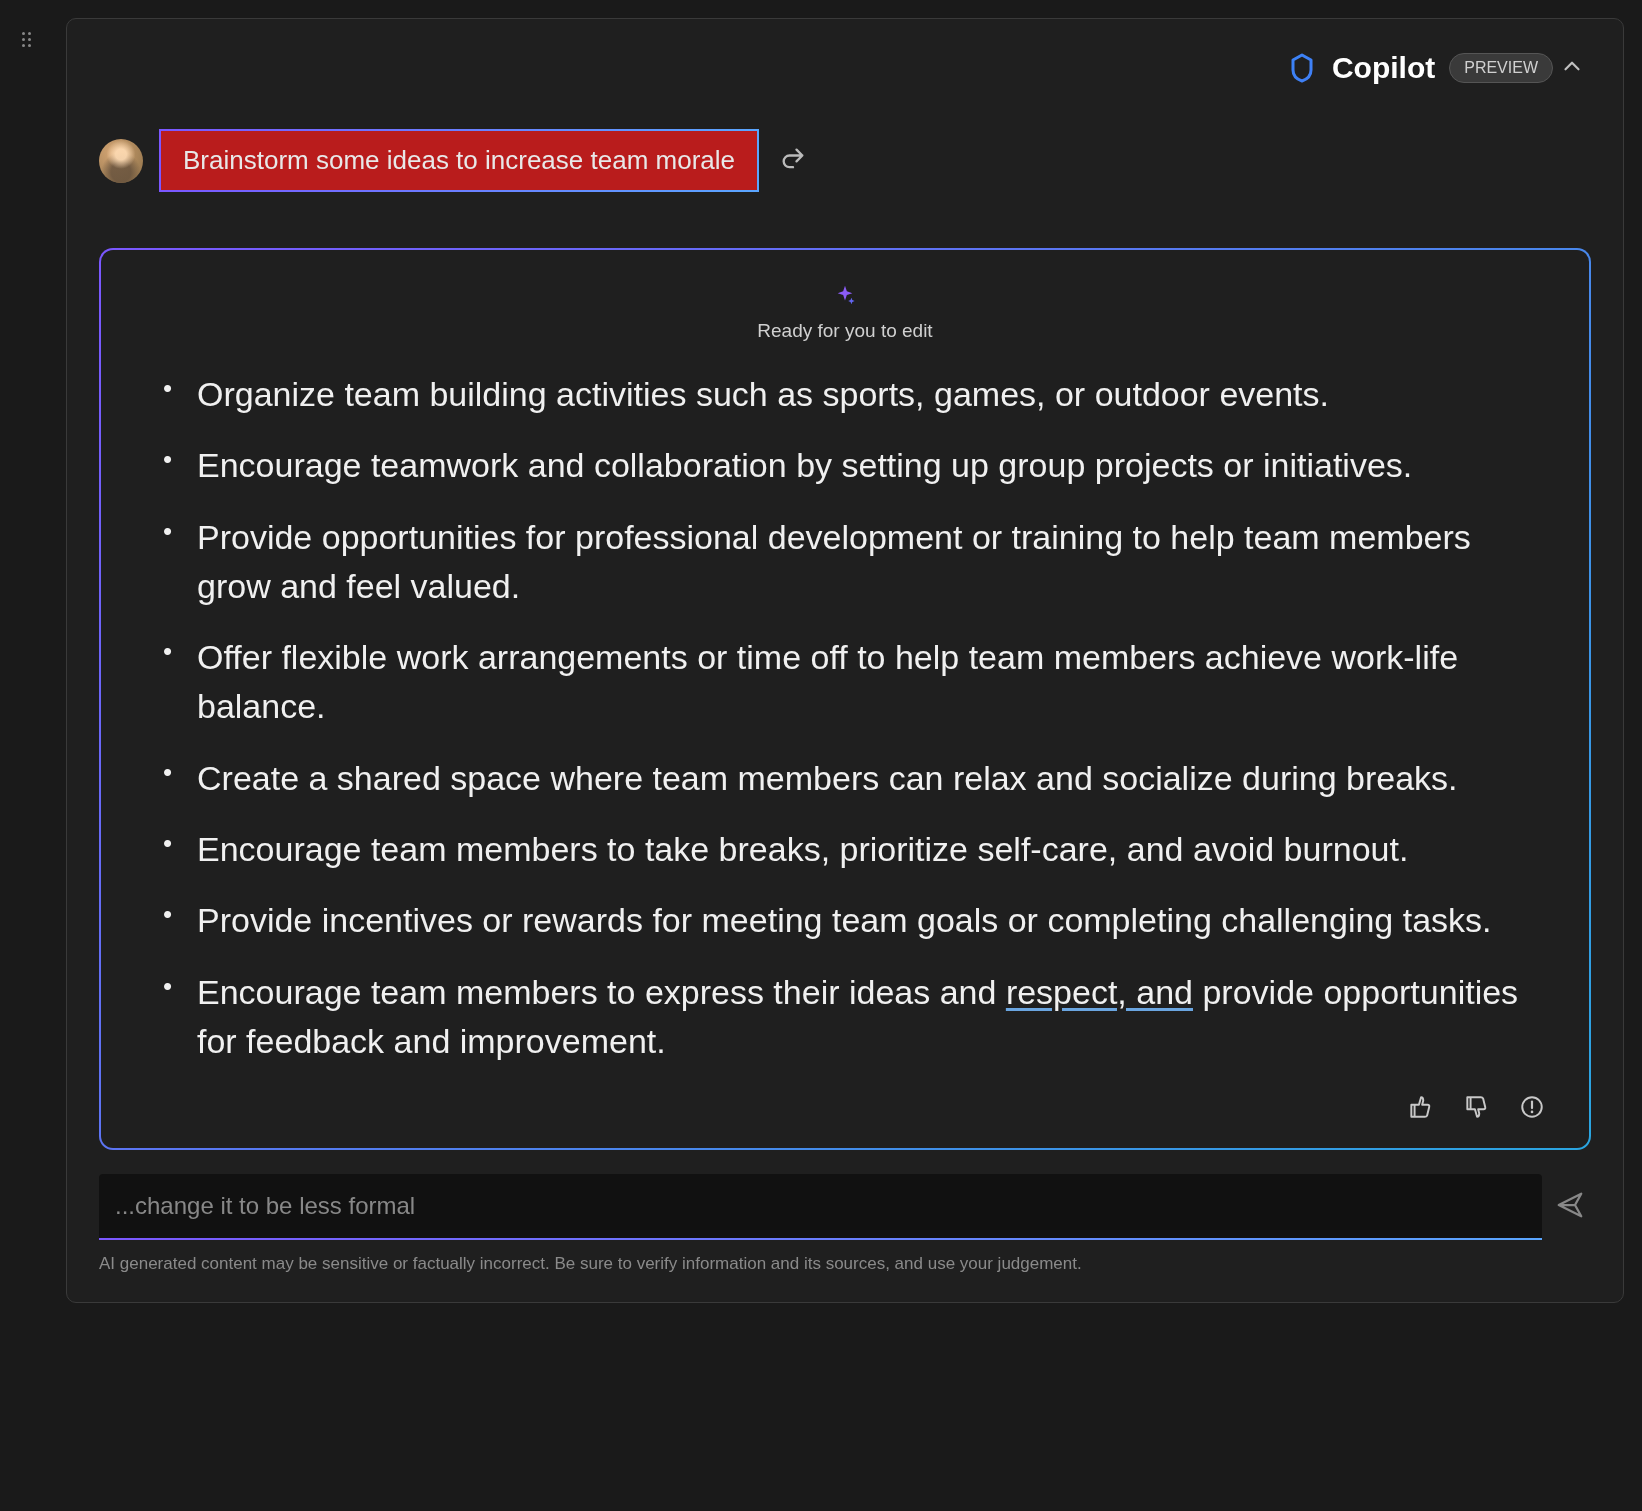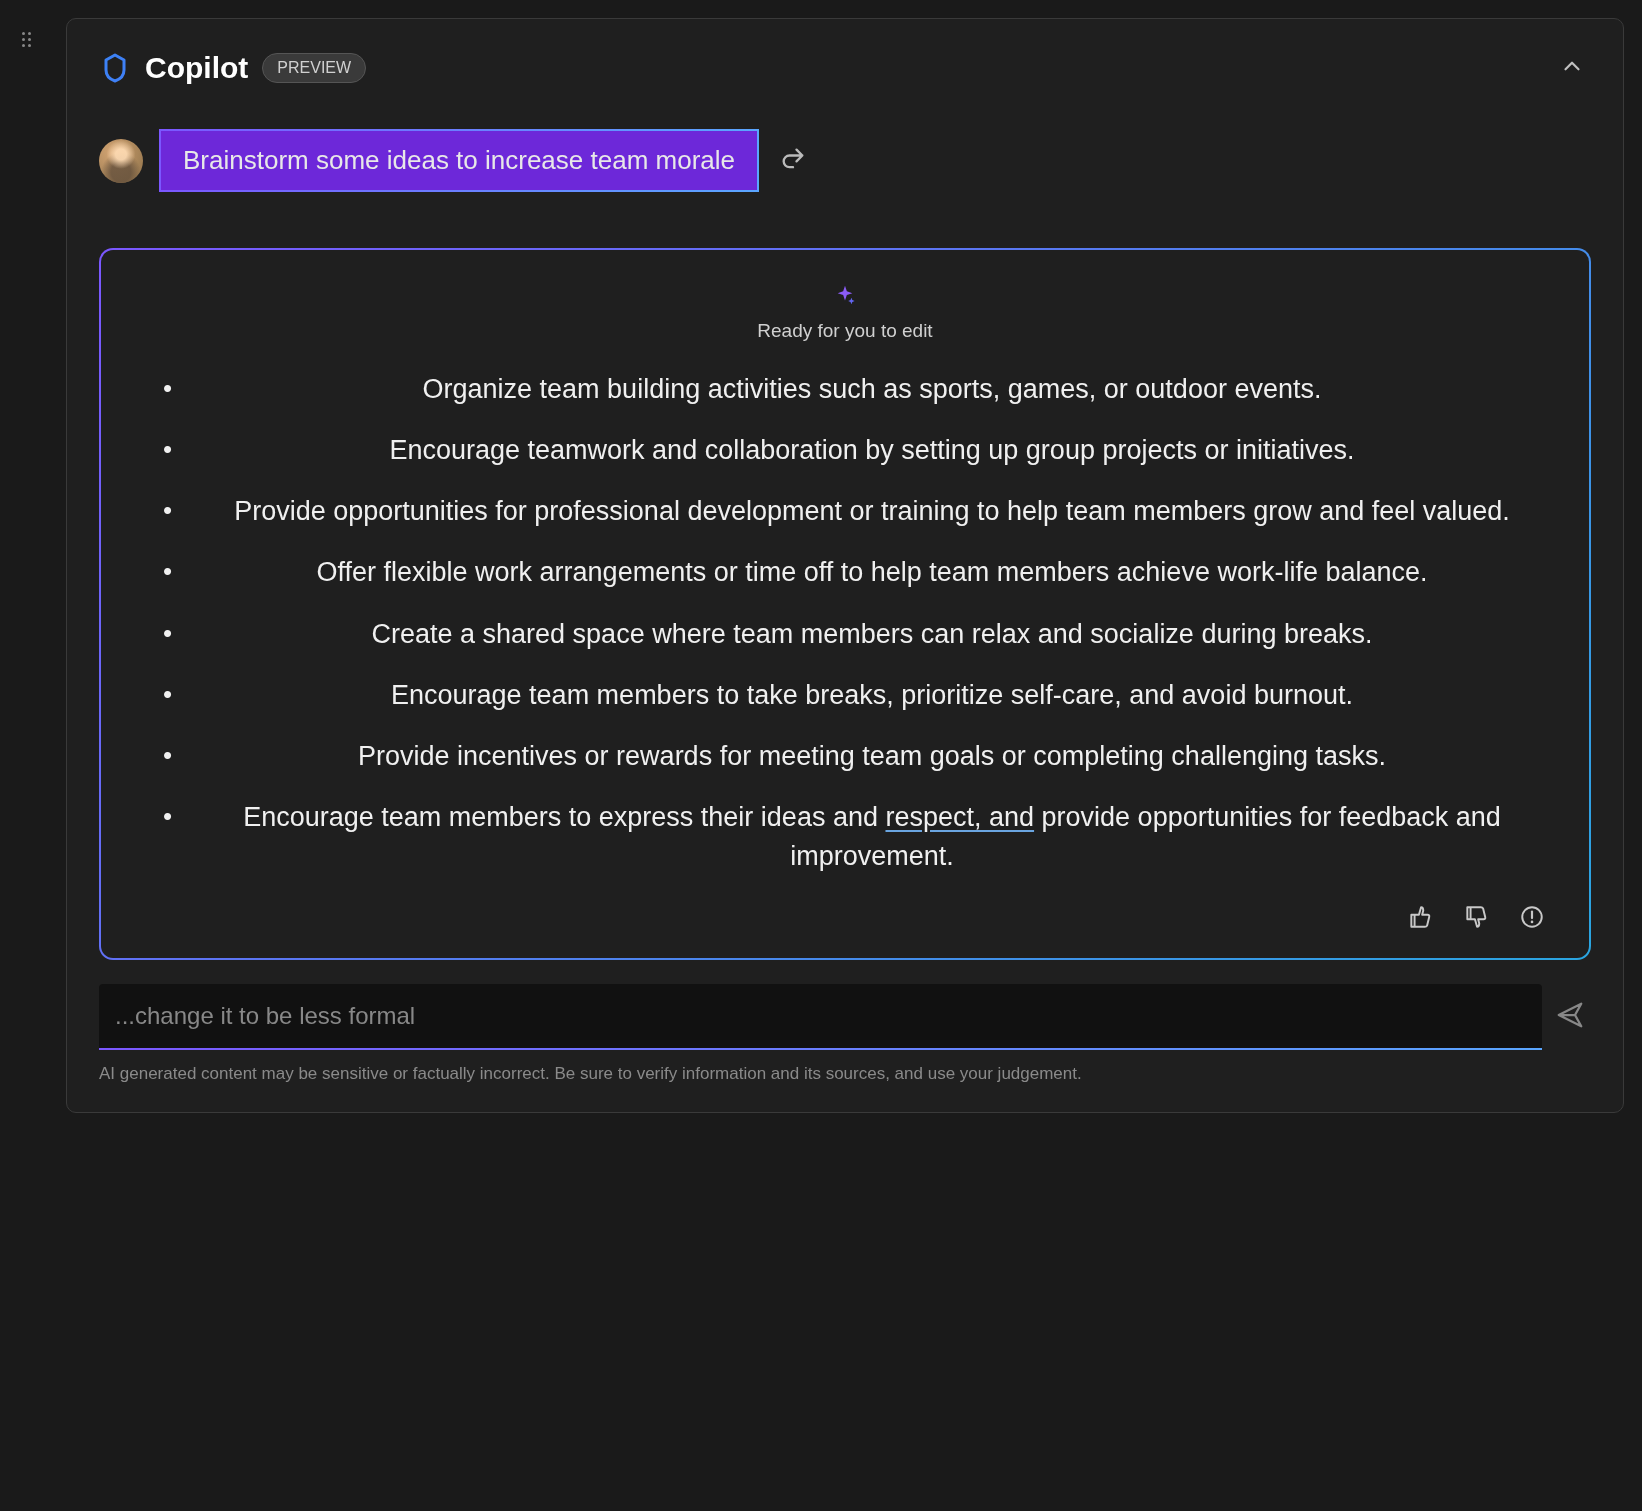--- a/index.html
+++ b/index.html
@@ -29,21 +29,21 @@
     .panel {
       border: 1px solid #3a3a3a;
       border-radius: 10px;
       margin-left: 48px;
       padding: 28px 32px 28px 32px;
       background: #1f1f1f;
     }
     .header {
       display: flex;
       align-items: center;
-      justify-content: space-between;
+      justify-content: flex-end;
       margin-bottom: 40px;
     }
     .header-left {
       display: flex;
       align-items: center;
       gap: 14px;
     }
     .copilot-logo {
       width: 32px;
       height: 32px;
@@ -87,21 +87,21 @@
       background: radial-gradient(circle at 50% 35%, rgba(255,220,180,0.9) 15%, transparent 40%),
                   radial-gradient(circle at 50% 75%, rgba(100,80,60,0.8) 25%, transparent 50%);
     }
     .prompt-pill {
       border: 2px solid;
       border-image: linear-gradient(90deg, #7b57ff, #5aa6ff) 1;
       border-radius: 4px;
       padding: 14px 22px;
       font-size: 26px;
       color: #e8e8e8;
-      background: #6d28d9;
+      background: #b91c1c;
     }
     .undo-btn {
       cursor: pointer;
       padding: 4px;
       color: #bbb;
     }
     .response-card {
       border: 2px solid transparent;
       border-radius: 14px;
       background: linear-gradient(#1f1f1f, #1f1f1f) padding-box,
@@ -122,26 +122,25 @@
     .ready-text {
       font-size: 19px;
       color: #d0d0d0;
     }
     .bullet-list {
       list-style: none;
       padding-left: 26px;
     }
     .bullet-list li {
       position: relative;
-      font-size: 27px;
+      font-size: 34px;
       line-height: 1.45;
       color: #f0f0f0;
       margin-bottom: 22px;
       padding-left: 28px;
-      text-align: center;
     }
     .bullet-list li::before {
       content: '•';
       position: absolute;
       left: -6px;
       top: 0;
       color: #f0f0f0;
       font-size: 26px;
     }
     .underlined {

